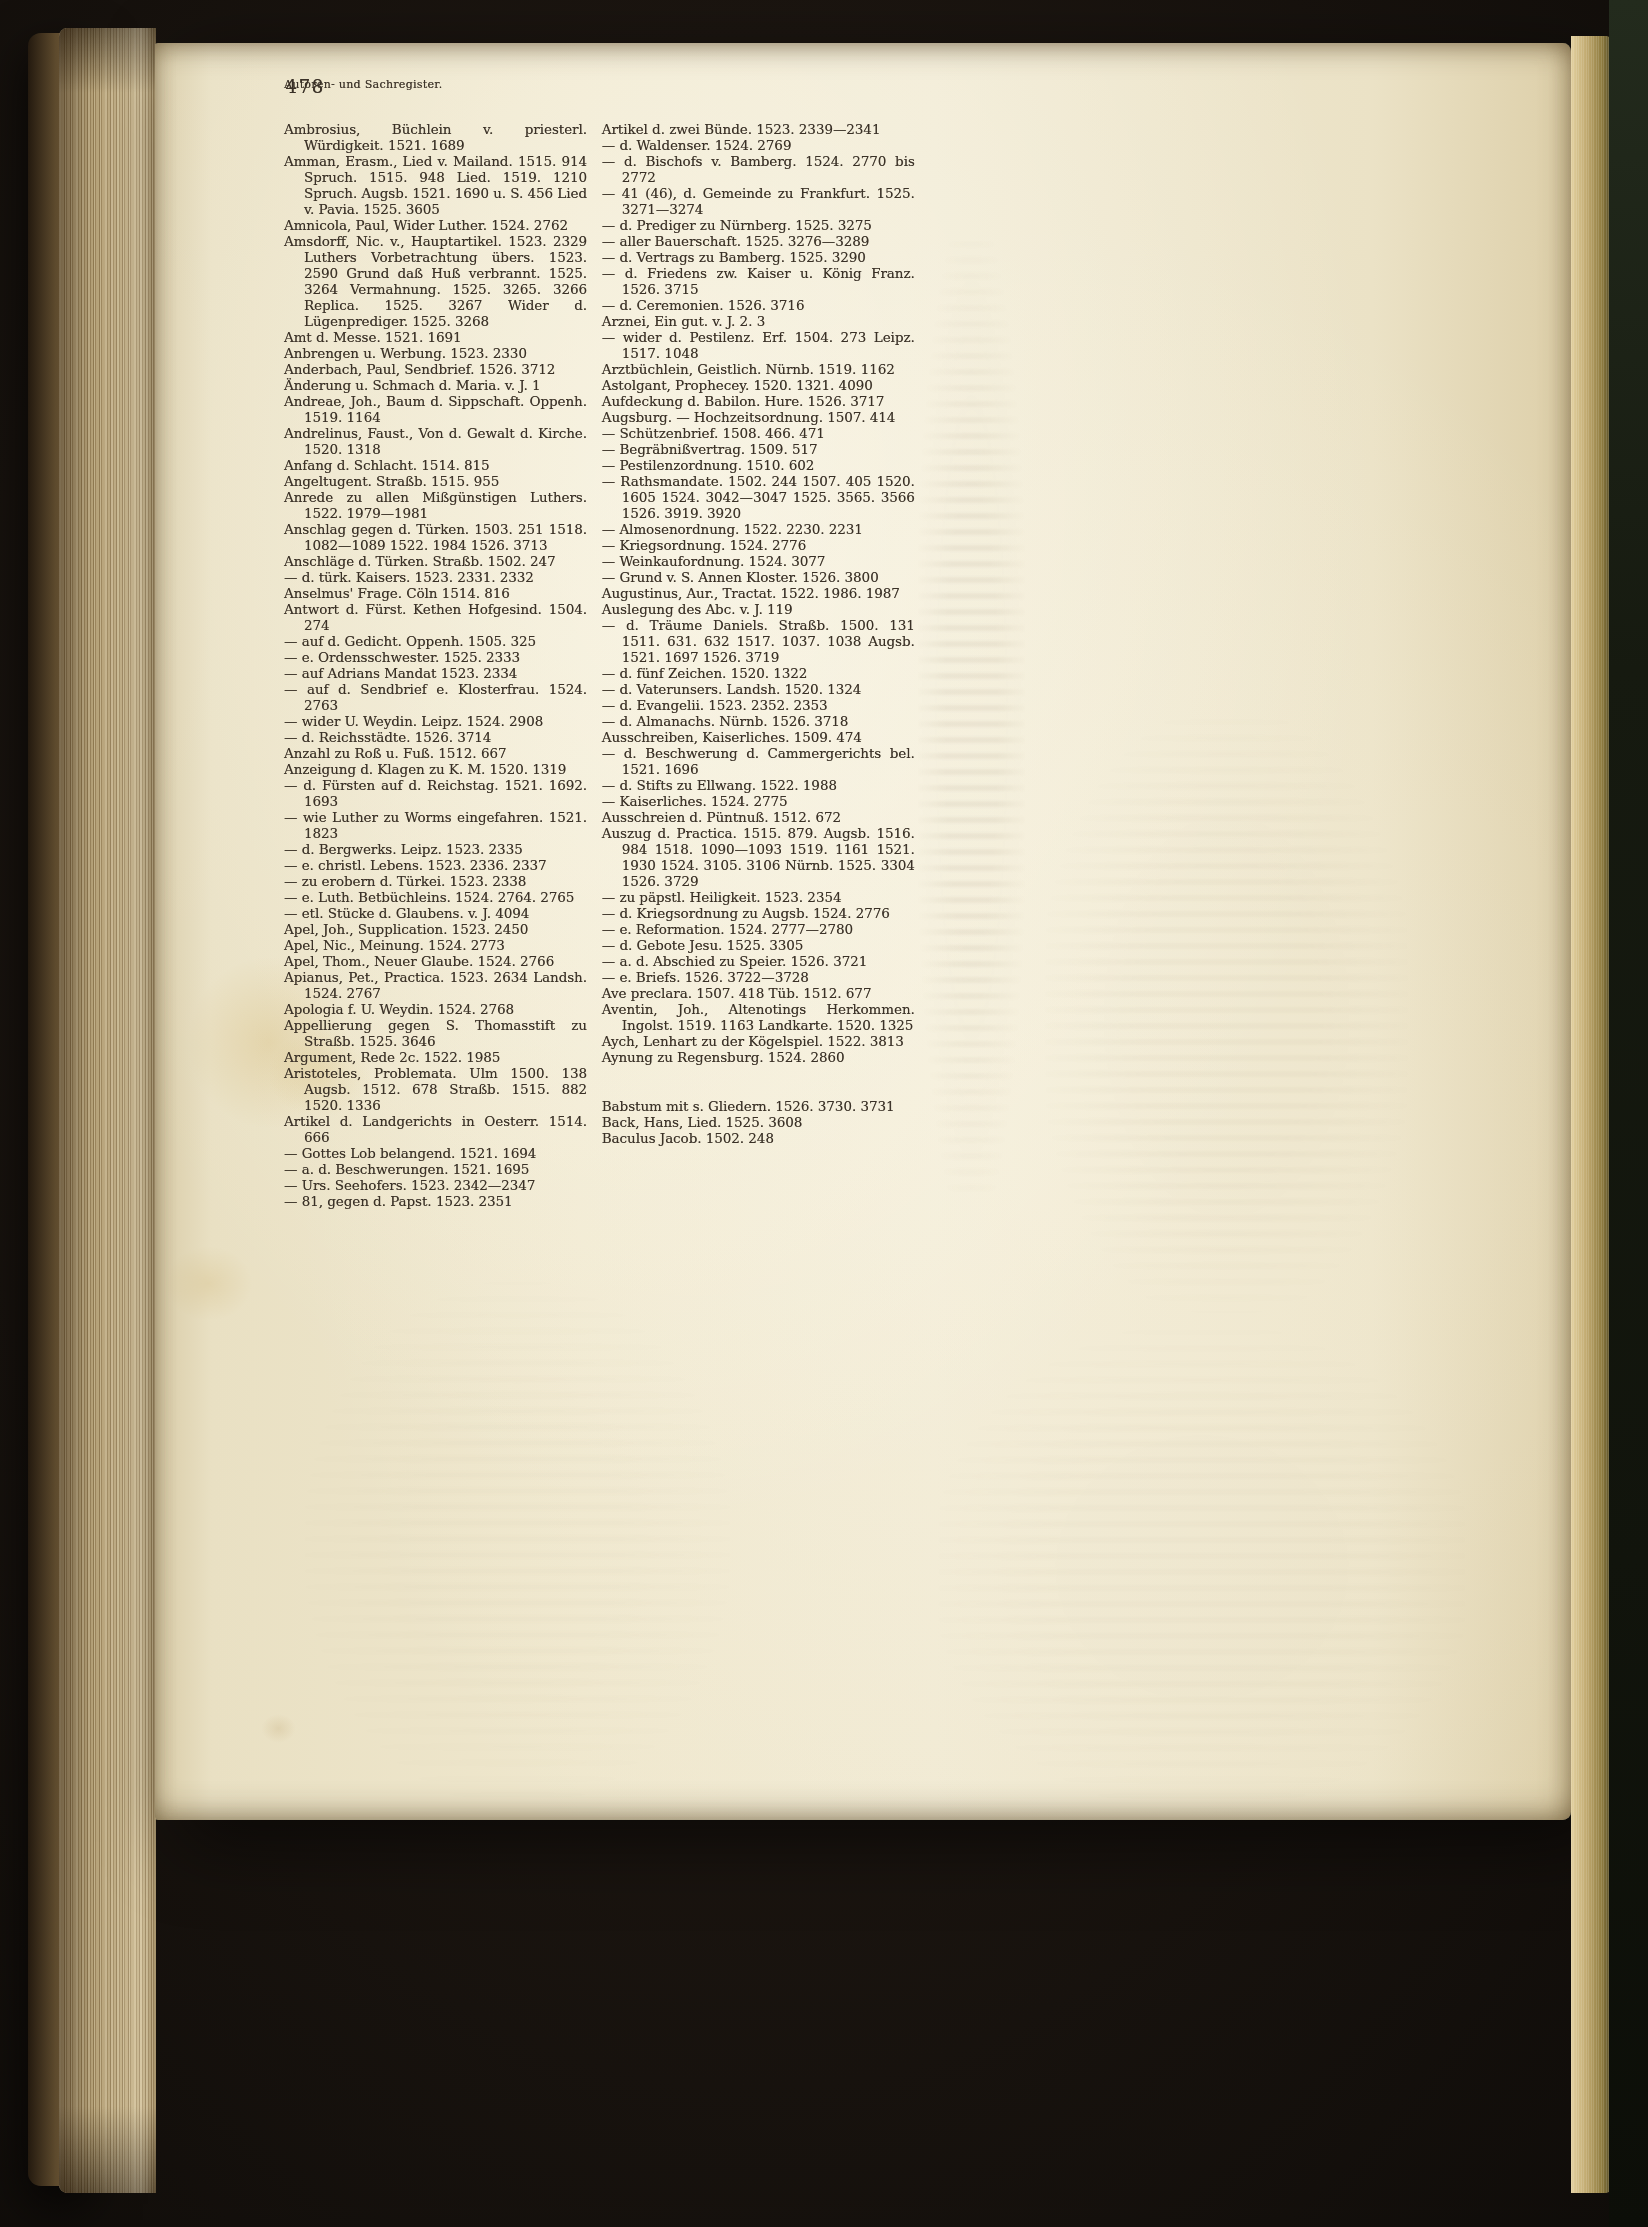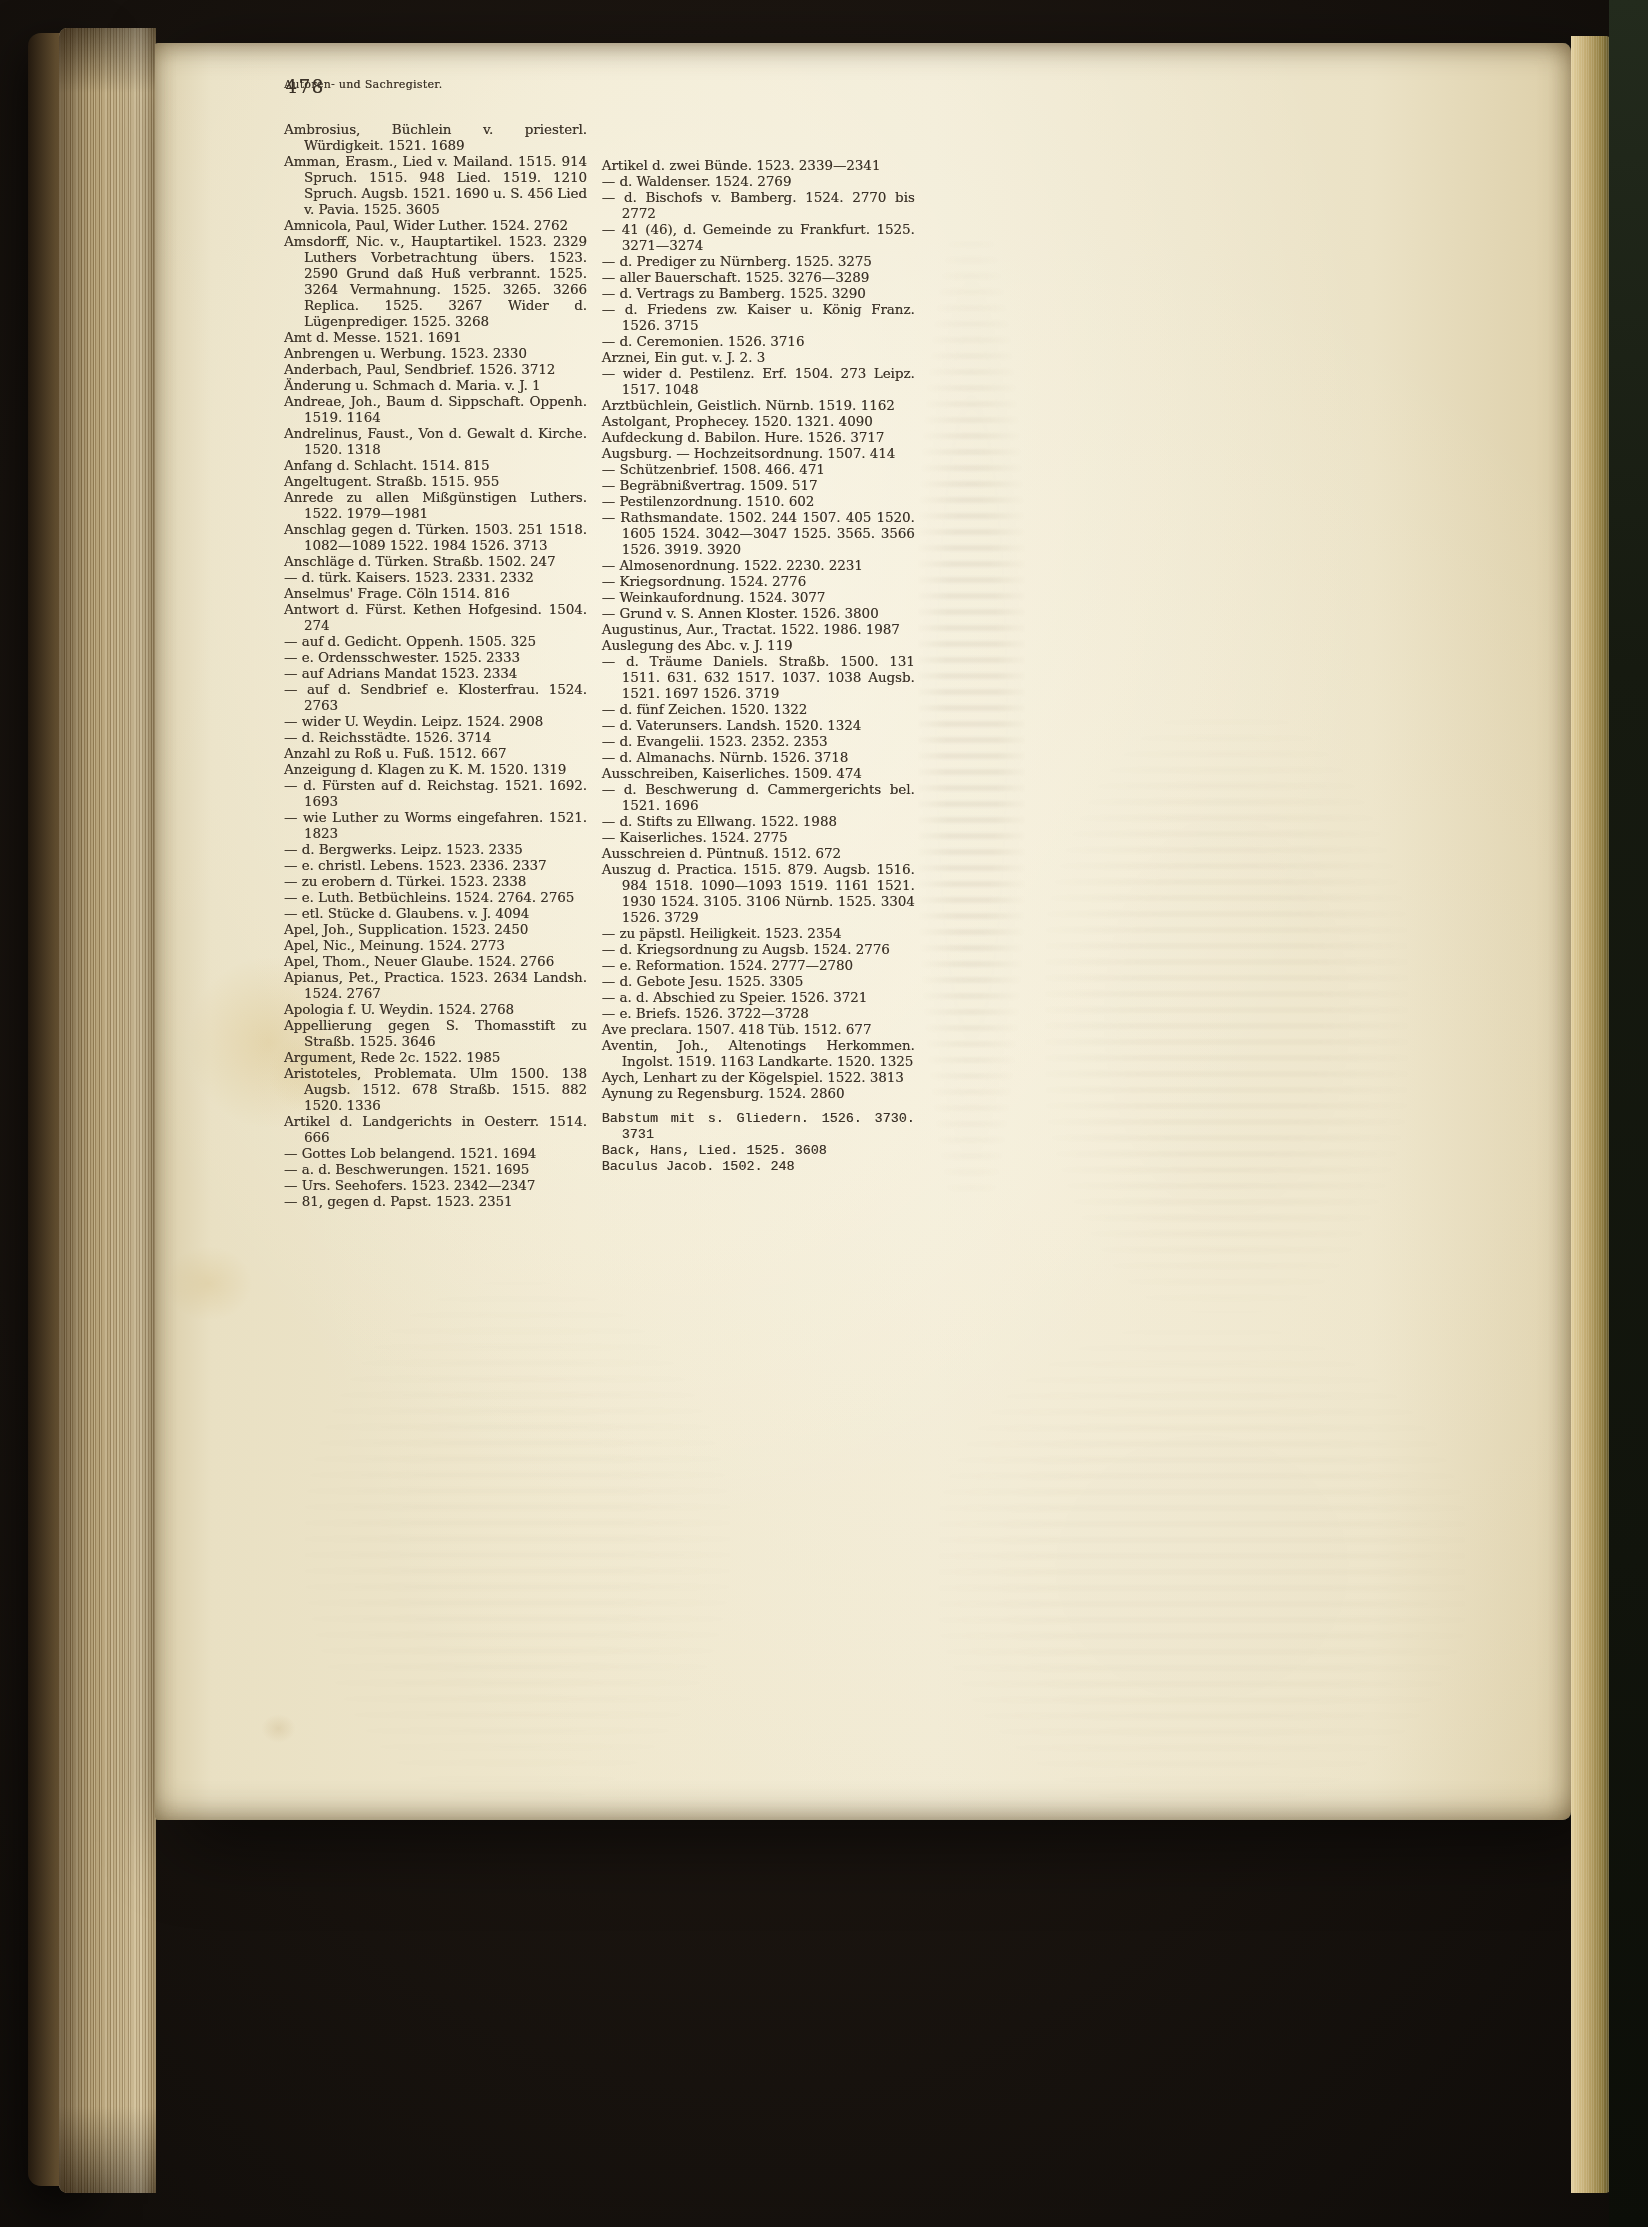--- a/index.html
+++ b/index.html
@@ -90,33 +90,33 @@
   .pagenum{
     position:absolute;left:1.6px;top:1.6px;
     font-size:18px;letter-spacing:1.6px;
     text-shadow:0.2px 0.2px 0 rgba(58,49,39,0.6);
   }
   .pagetitle{
     position:absolute;left:0;right:0;top:4.1px;
     font-size:11px;letter-spacing:0.3px;
     text-shadow:0.2px 0.2px 0 rgba(58,49,39,0.6);
   }
-  .columns{display:flex;align-items:center;margin-top:20px;}
+  .columns{display:flex;align-items:flex-start;margin-top:20px;}
   .col{
     font-size:13.4px;line-height:16px;text-align:justify;
     text-shadow:0.2px 0.2px 0 rgba(58,49,39,0.55);
   }
   .col.left{width:303px;}
   .col.right{width:313px;}
   .divider{
     width:1.6px;margin:0 8.2px 0 5px;
     background:linear-gradient(to bottom, rgba(60,50,40,0) 0, rgba(62,52,42,0.78) 1.5%, rgba(62,52,42,0.78) 98.5%, rgba(60,50,40,0) 100%);
   }
   .entry{margin:0;padding-left:20px;text-indent:-20px;}
-  .gap-top{margin-top:9px;font-family:Liberation Mono, monospace;}
+  .gap-top{margin-top:33px;}
 </style>
 </head>
 <body>
 
 <div class="screenshot">
 
   <div class="cover-left"></div>
   <div class="page-stack"></div>
 
   <div class="page">

